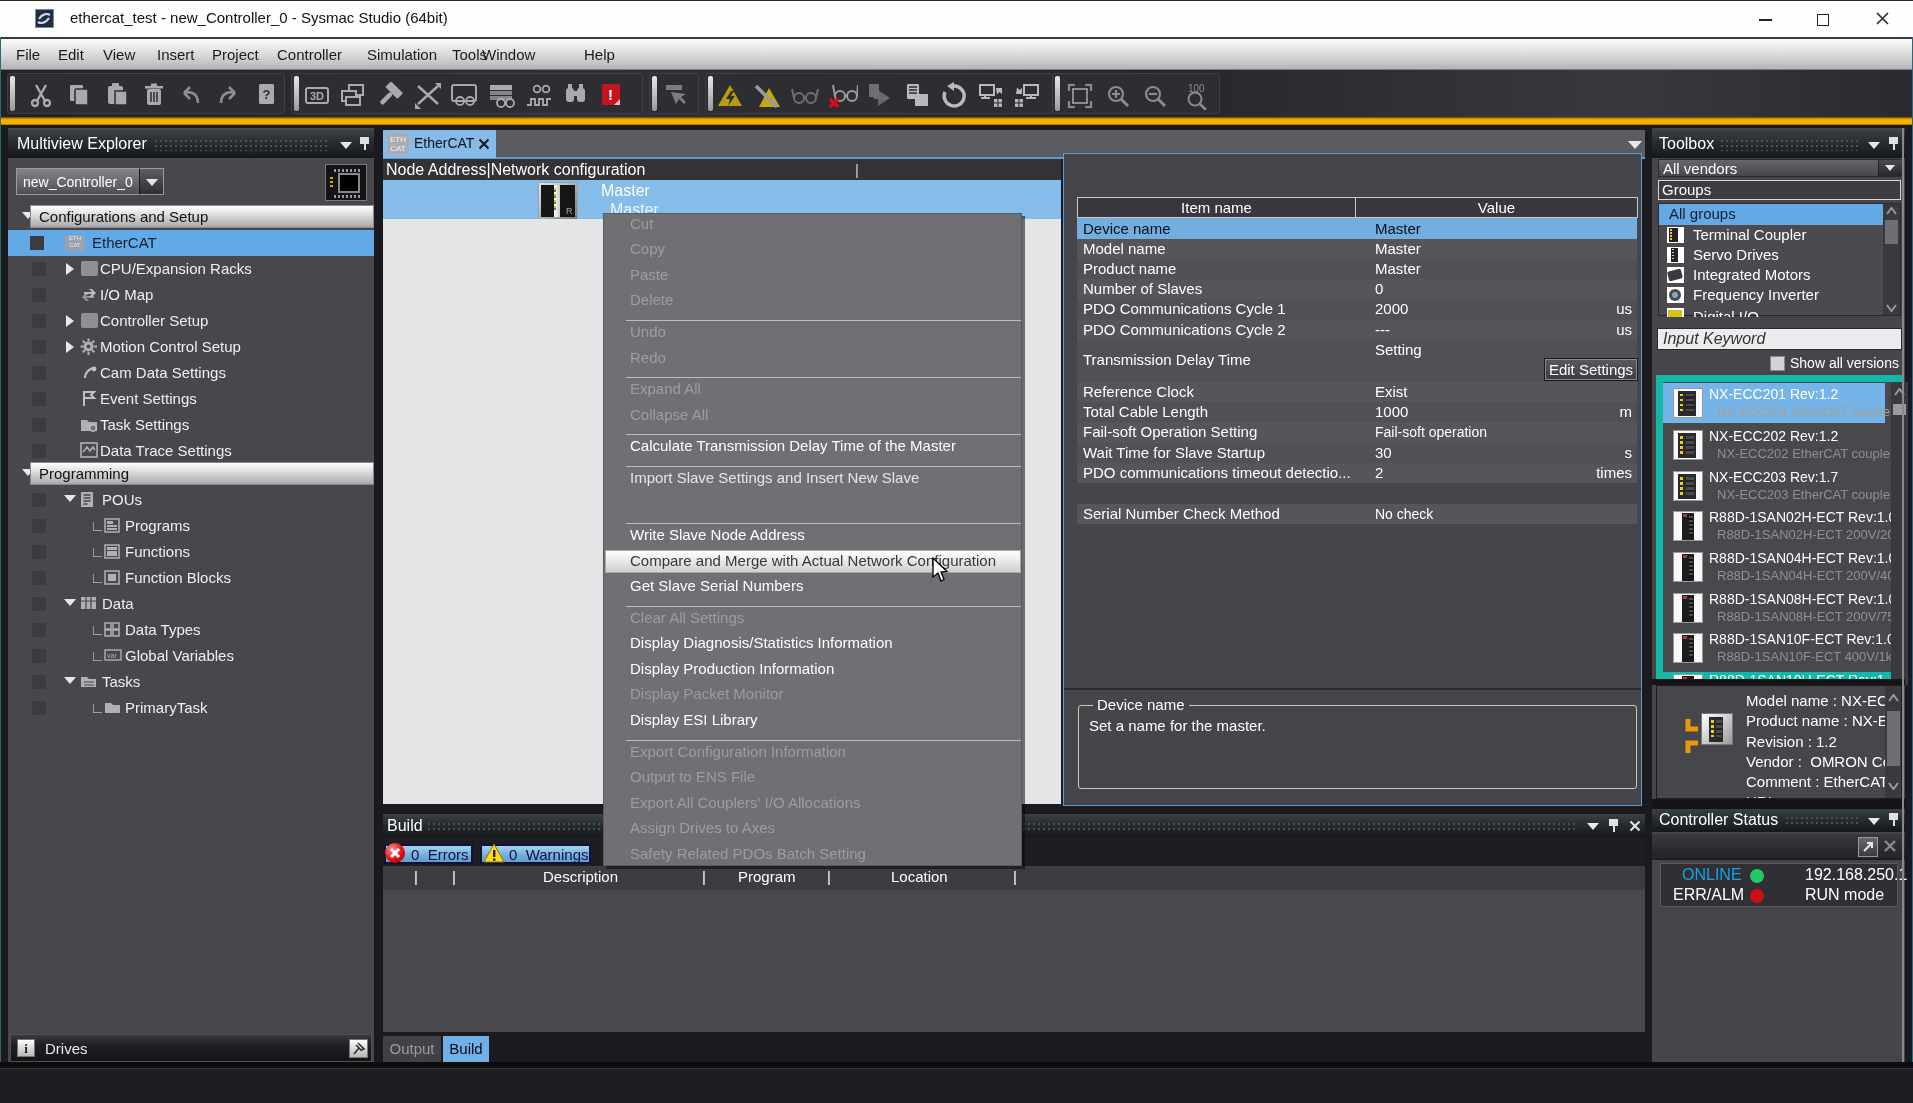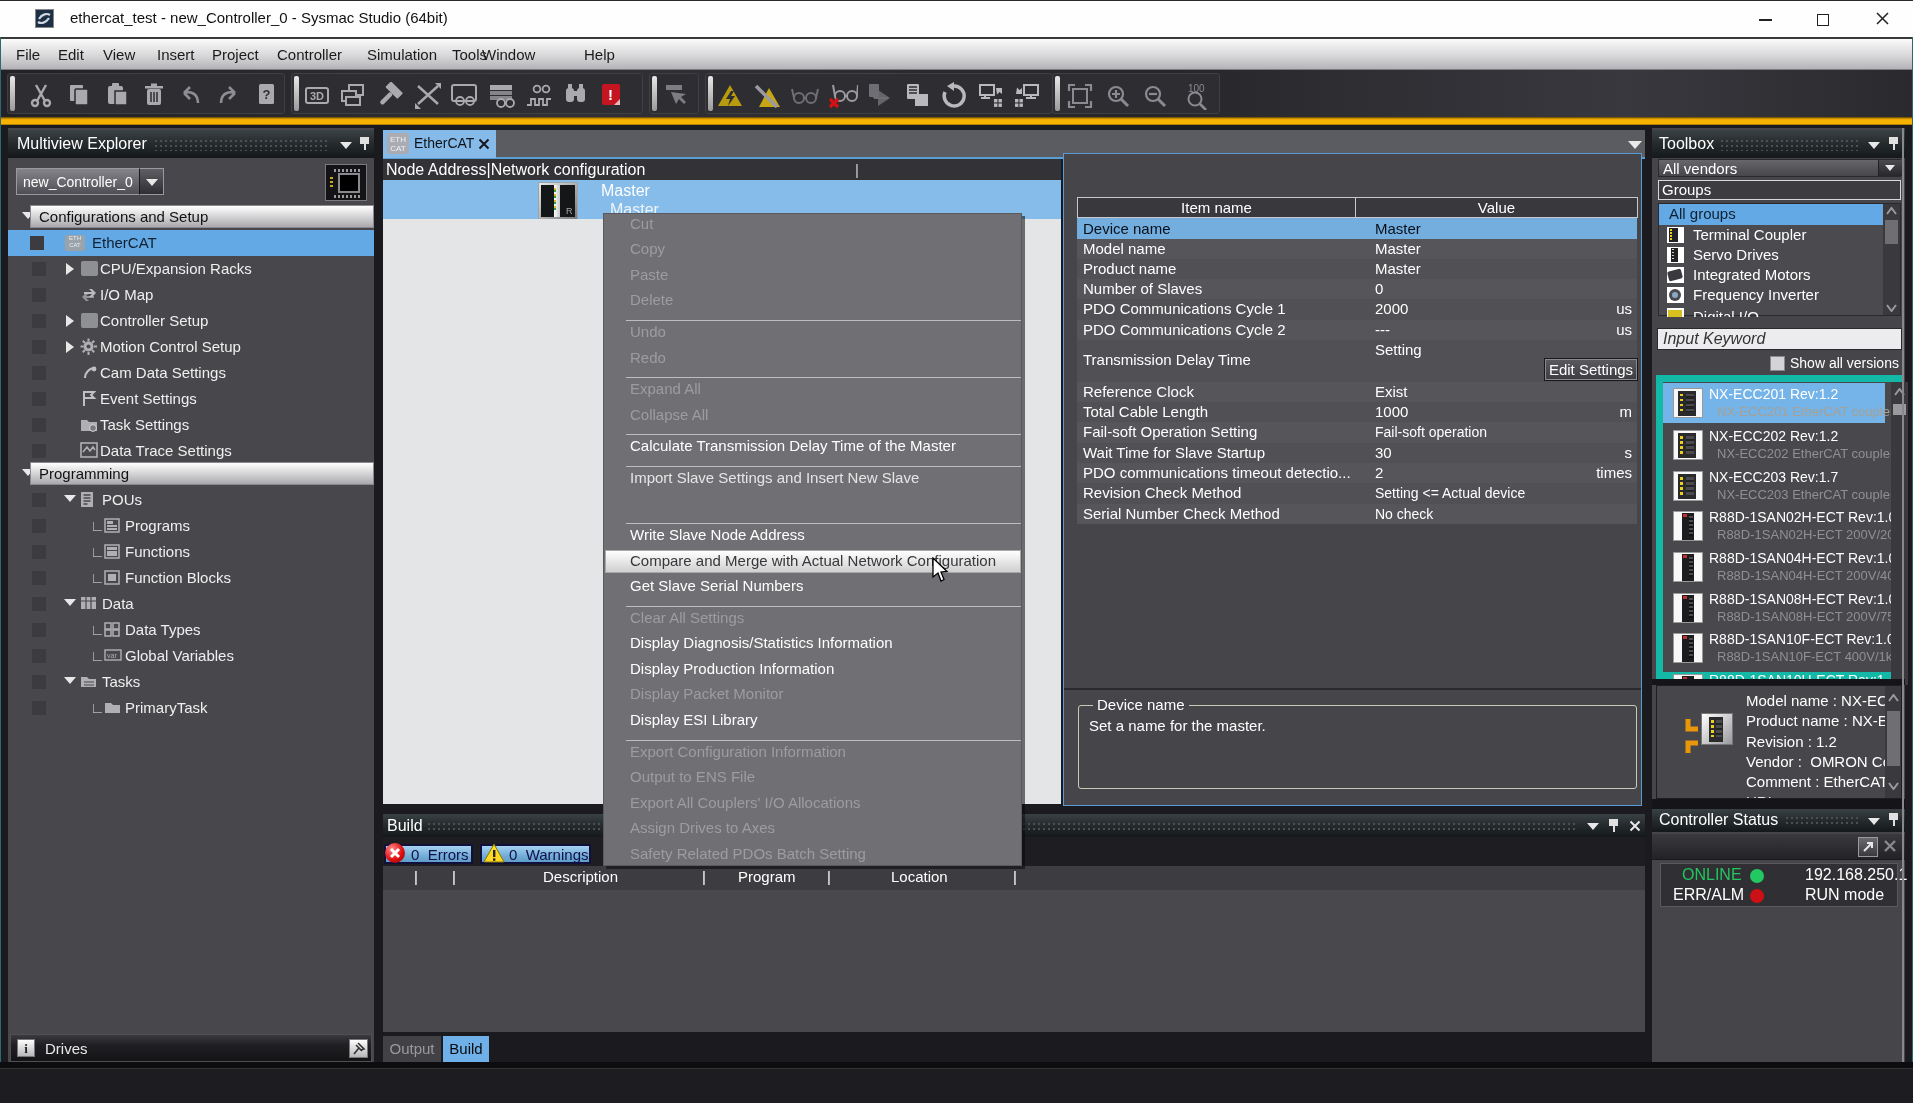--- a/index.html
+++ b/index.html
@@ -586,24 +586,20 @@
       <div class="prow" style="top:246px;height:20px;background:#505055;">
             <span class="abs" style="left:6px;top:1px;">Wait Time for Slave Startup</span>
             <span class="abs" style="left:298px;top:1px;">30</span>
             <span class="abs" style="right:5px;top:1px;">s</span>
           </div>
       <div class="prow" style="top:266px;height:20px;background:#55555a;">
             <span class="abs" style="left:6px;top:1px;">PDO communications timeout detectio...</span>
             <span class="abs" style="left:298px;top:1px;">2</span>
             <span class="abs" style="right:5px;top:1px;">times</span>
           </div>
-      <div class="prow" style="top:286px;height:21px;background:#505055;">
-            <span class="abs" style="left:6px;top:1px;">Revision Check Method</span>
-            <span class="abs" style="left:298px;top:2px;font-size:14px;">Setting &lt;= Actual device</span>
-          </div>
       <div class="prow" style="top:307px;height:20px;background:#55555a;">
             <span class="abs" style="left:6px;top:1px;">Serial Number Check Method</span>
             <span class="abs" style="left:298px;top:2px;font-size:14px;">No check</span>
           </div>
     </div>
     <div class="abs" style="left:0;top:534px;width:577px;height:2px;background:#2a2a2e;"></div>
 
     <div class="abs" style="left:14px;top:551px;width:559px;height:84px;border:1px solid #c9c9b8;border-radius:3px;">
       <span class="abs" style="left:14px;top:-10px;background:#46464a;padding:0 4px;color:#fff;font-size:15px;">Device name</span>
       <span class="abs" style="left:10px;top:11px;color:#fff;font-size:15px;">Set a name for the master.</span>
@@ -836,21 +832,21 @@
   </div>
   <div class="abs" style="left:0;top:706px;width:253px;height:26px;background:linear-gradient(#3a3a3e,#232327);border-bottom:1px solid #1a1a1e;">
     <div class="abs" style="left:206px;top:3px;width:20px;height:20px;background:linear-gradient(#6a6a6e,#3a3a3e);border:1px solid #9a9a9e;"><svg width="18" height="18">
             <path d="M5 13 L13 5 M8 5 h5 v5" stroke="#e8e8e8" stroke-width="2" fill="none"></path>
           </svg></div>
     <svg class="abs" style="left:231px;top:5px;" width="14" height="14">
           <path d="M2 2 L12 12 M12 2 L2 12" stroke="#8a8a8e" stroke-width="2.4"></path>
         </svg>
   </div>
   <div class="abs" style="left:8px;top:735px;width:238px;height:44px;background:#303034;border:1px solid #5a5a5e;">
-    <span class="abs" style="left:21px;top:2px;color:#22c55e;font-size:16px;">ONLINE</span>
+    <span class="abs" style="left:21px;top:2px;color:#0ea5e9;font-size:16px;">ONLINE</span>
     <div class="abs" style="left:89px;top:5px;width:14px;height:14px;border-radius:50%;background:#22c862;"></div>
     <span class="abs" style="left:144px;top:2px;color:#fff;font-size:16px;">192.168.250.1</span>
     <span class="abs" style="left:12px;top:22px;color:#fff;font-size:16px;">ERR/ALM</span>
     <div class="abs" style="left:89px;top:25px;width:14px;height:14px;border-radius:50%;background:#cc1016;"></div>
     <span class="abs" style="left:144px;top:22px;color:#fff;font-size:16px;">RUN mode</span>
   </div>
 </div>
 
 <div class="abs" style="left:0;top:37px;width:1px;height:1066px;background:#2a6a72;"></div>
 <div class="abs" style="left:1912px;top:37px;width:1px;height:1066px;background:#2a6a72;"></div>

